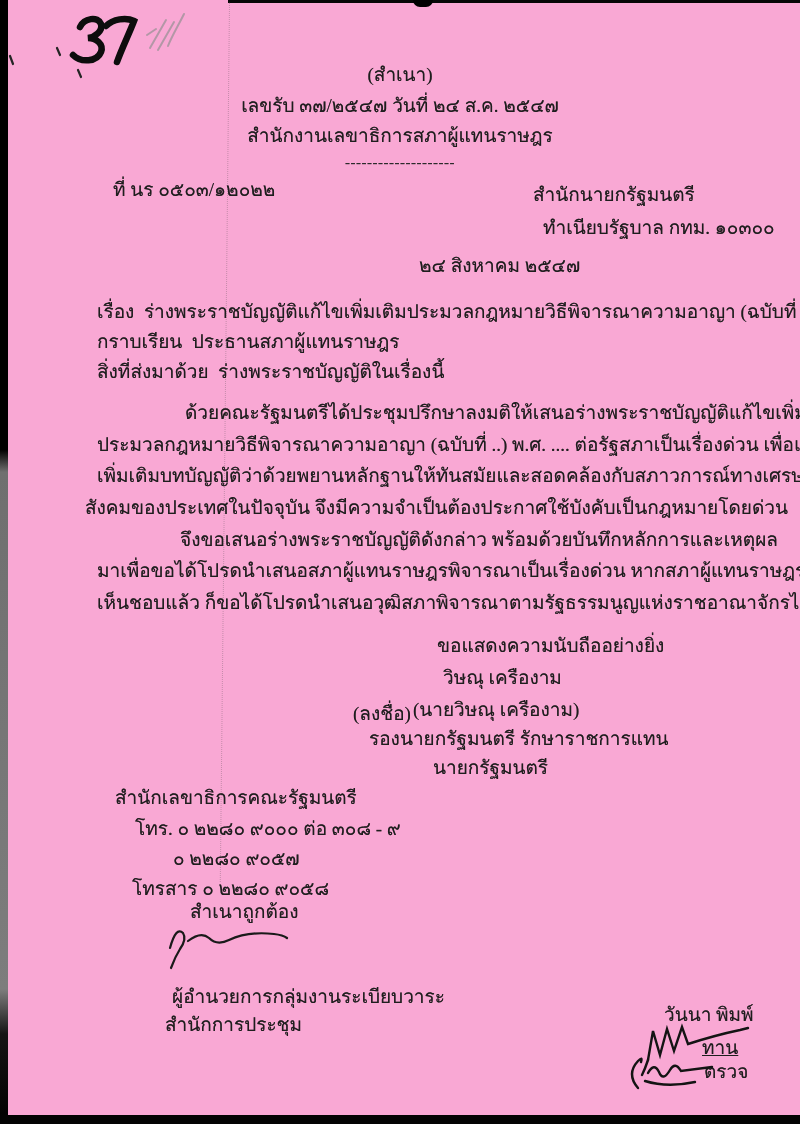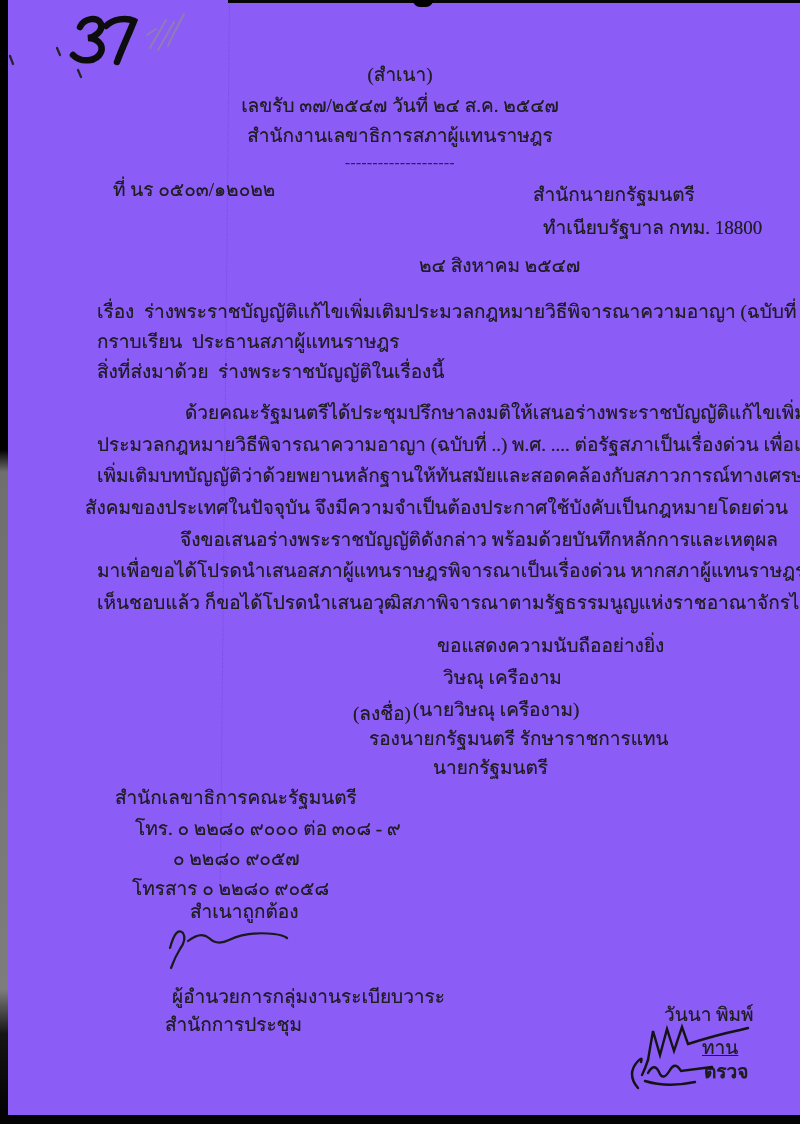--- a/index.html
+++ b/index.html
@@ -1,20 +1,20 @@
 <!DOCTYPE html>
 <html><head>
 <meta charset="utf-8">
 <style>
   html,body{margin:0;padding:0;background:#e8e8e6;}
   .page{
     position:relative;
     width:800px;height:1124px;
     margin:0 auto;
-    background:#8b5cf6;
+    background:#f9a8d4;
     overflow:hidden;
     font-family:"Liberation Serif","DejaVu Serif",serif;
     color:#1d1d1d;
   }
   .line{
     position:absolute;
     white-space:pre;
     font-size:19px;
     line-height:1.15;
     color:#1e1e1e;
@@ -48,21 +48,21 @@
   <div class="edge-top-blob"></div>
   <div class="crease"></div>
 
   <div class="line center" style="top:64px;">(สำเนา)</div>
   <div class="line center" style="top:95px;">เลขรับ ๓๗/๒๕๔๗ วันที่ ๒๔ ส.ค. ๒๕๔๗</div>
   <div class="line center" style="top:125px;">สำนักงานเลขาธิการสภาผู้แทนราษฎร</div>
   <div class="line center divider" style="top:154px;">--------------------</div>
 
   <div class="line" style="left:113px;top:179px;">ที่ นร ๐๕๐๓/๑๒๐๒๒</div>
   <div class="line" style="left:533px;top:184px;">สำนักนายกรัฐมนตรี</div>
-  <div class="line" style="left:543px;top:217px;">ทำเนียบรัฐบาล กทม. 18800</div>
+  <div class="line" style="left:543px;top:217px;">ทำเนียบรัฐบาล กทม. ๑๐๓๐๐</div>
   <div class="line" style="left:419px;top:255px;">๒๔ สิงหาคม ๒๕๔๗</div>
 
   <div class="line" style="left:97px;top:301px;">เรื่อง  ร่างพระราชบัญญัติแก้ไขเพิ่มเติมประมวลกฎหมายวิธีพิจารณาความอาญา (ฉบับที่ ..) พ.ศ. ....</div>
   <div class="line" style="left:97px;top:331px;">กราบเรียน  ประธานสภาผู้แทนราษฎร</div>
   <div class="line" style="left:97px;top:361px;">สิ่งที่ส่งมาด้วย  ร่างพระราชบัญญัติในเรื่องนี้</div>
 
   <div class="line" style="left:185px;top:402px;">ด้วยคณะรัฐมนตรีได้ประชุมปรึกษาลงมติให้เสนอร่างพระราชบัญญัติแก้ไขเพิ่มเติม</div>
   <div class="line" style="left:97px;top:434px;">ประมวลกฎหมายวิธีพิจารณาความอาญา (ฉบับที่ ..) พ.ศ. .... ต่อรัฐสภาเป็นเรื่องด่วน เพื่อแก้ไข</div>
   <div class="line" style="left:97px;top:465px;">เพิ่มเติมบทบัญญัติว่าด้วยพยานหลักฐานให้ทันสมัยและสอดคล้องกับสภาวการณ์ทางเศรษฐกิจและ</div>
   <div class="line" style="left:85px;top:497px;text-align:right;">สังคมของประเทศในปัจจุบัน จึงมีความจำเป็นต้องประกาศใช้บังคับเป็นกฎหมายโดยด่วน</div>
@@ -82,21 +82,21 @@
   <div class="line" style="left:135px;top:818px;font-family:Liberation Serif, serif;">โทร. ๐ ๒๒๘๐ ๙๐๐๐ ต่อ ๓๐๘ - ๙</div>
   <div class="line" style="left:173px;top:848px;">๐ ๒๒๘๐ ๙๐๕๗</div>
   <div class="line" style="left:132px;top:878px;">โทรสาร ๐ ๒๒๘๐ ๙๐๕๘</div>
 
   <div class="line" style="left:190px;top:901px;text-align:right;">สำเนาถูกต้อง</div>
   <div class="line" style="left:140px;top:986px;margin-left:32px;">ผู้อำนวยการกลุ่มงานระเบียบวาระ</div>
   <div class="line" style="left:165px;top:1014px;">สำนักการประชุม</div>
 
   <div class="line" style="left:664px;top:1004px;">วันนา พิมพ์</div>
   <div class="line" style="left:702px;top:1037px;text-decoration:underline;">ทาน</div>
-  <div class="line" style="left:704px;top:1061px;font-weight:bold;">ตรวจ</div>
+  <div class="line" style="left:704px;top:1061px;">ตรวจ</div>
 
   <svg class="hand-overlay" viewBox="0 0 800 1124">
 
     <path d="M80,27 C84,18 98,16 101,24 C103,31 95,37 88,38 C96,38 104,44 101,52 C97,62 81,63 73,55" fill="none" stroke="#0d0d0d" stroke-width="6.5" stroke-linecap="round"></path>
     <path d="M106,26 C113,19 126,17 134,21 C129,34 122,48 117,62" fill="none" stroke="#0d0d0d" stroke-width="6.5" stroke-linecap="round"></path>
 
     <g stroke="#8f8f8f" stroke-width="2" fill="none" opacity="0.65" stroke-linecap="round">
       <path d="M150,48 L166,20"></path>
       <path d="M158,50 L174,22"></path>
       <path d="M168,46 C172,36 178,26 184,14"></path>

